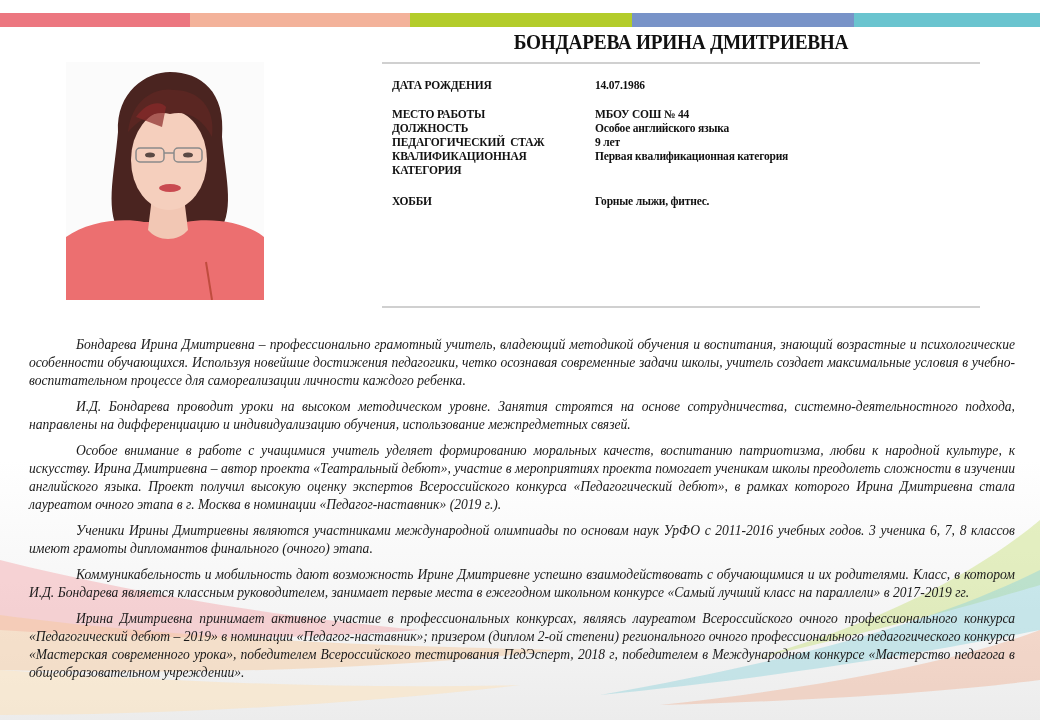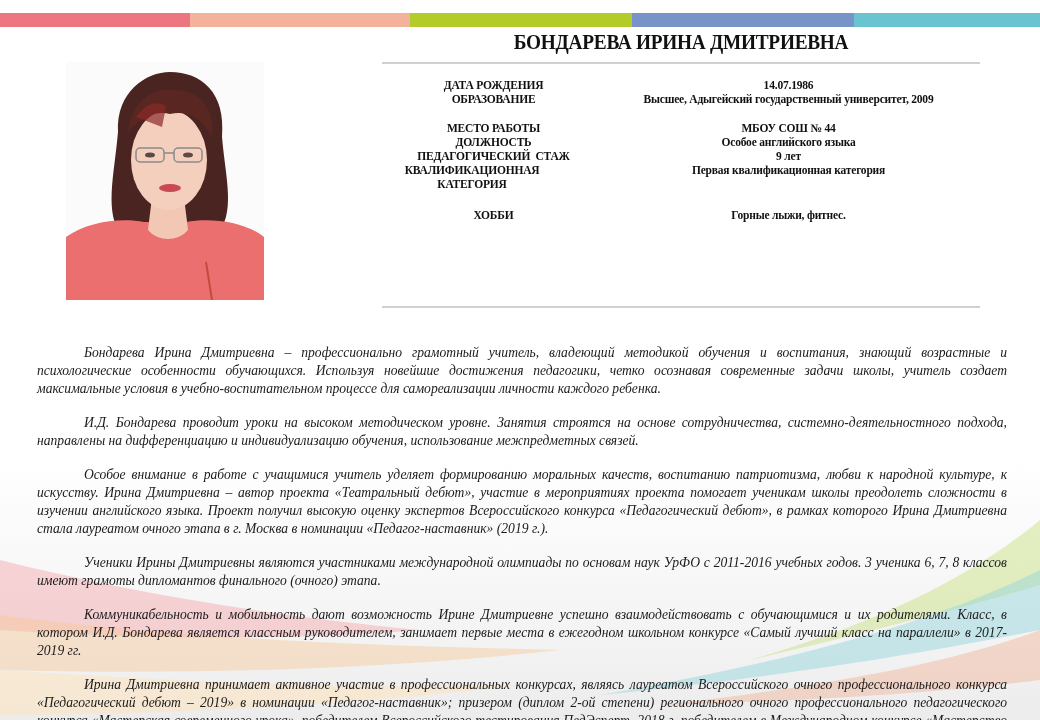--- a/index.html
+++ b/index.html
@@ -32,33 +32,33 @@
     position: absolute; left: 382px; width: 598px; height: 2px;
     background: #d0d0d0; z-index: 2;
   }
   .photo {
     position: absolute; left: 66px; top: 62px; width: 198px; height: 238px;
     background: #fafafa; overflow: hidden; z-index: 2;
   }
   .info {
     position: absolute; left: 392px; top: 78px; width: 590px; z-index: 2;
     font-family: "Liberation Serif", serif; font-weight: bold;
-    font-size: 11.5px; line-height: 14px; text-align: center;
+    font-size: 11.5px; line-height: 14px;
   }
   .info-row { display: flex; }
   .info-row .lbl { width: 203px; flex: none; text-transform: uppercase; letter-spacing: -0.2px; }
   .info-row .val { flex: 1; letter-spacing: -0.2px; }
   .gap { height: 15px; }
 
   .body-text {
     position: absolute; left: 21px; top: 328px; width: 1002px; z-index: 2;
     font-family: "Liberation Serif", serif; font-style: italic;
     font-size: 13.6px; line-height: 18px; text-align: justify; color: #1a1a1a;
   }
-  .body-text p { margin: 16px; text-indent: 47px; }
+  .body-text p { margin: 8px; text-indent: 47px; }
 </style>
 </head>
 <body>
 
 <div class="bg-fade"></div>
 <svg class="swoosh" style="left:0;top:520px" width="620" height="200" viewBox="0 0 620 200">
   <path d="M0 40 C 120 70, 260 95, 420 110 C 300 120, 150 120, 0 110 Z" fill="#f4a3a8" opacity="0.45"></path>
   <path d="M0 95 C 150 115, 320 125, 560 130 C 380 150, 180 155, 0 150 Z" fill="#f6c79a" opacity="0.45"></path>
   <path d="M0 150 C 160 160, 330 170, 520 165 C 350 185, 160 195, 0 195 Z" fill="#fde1b8" opacity="0.5"></path>
 </svg>
@@ -105,24 +105,20 @@
 
     <line x1="140" y1="200" x2="146" y2="238" stroke="#c04c3e" stroke-width="2"></line>
   </svg>
 </div>
 
 <div class="info">
   <div class="info-row">
     <span class="lbl">ДАТА РОЖДЕНИЯ</span>
     <span class="val">14.07.1986</span>
   </div>
-  <div class="info-row">
-    <span class="lbl">ОБРАЗОВАНИЕ</span>
-    <span class="val">Высшее, Адыгейский государственный университет, 2009</span>
-  </div>
   <div class="gap"></div>
   <div class="info-row">
     <span class="lbl">МЕСТО РАБОТЫ</span>
     <span class="val">МБОУ СОШ № 44</span>
   </div>
   <div class="info-row">
     <span class="lbl">ДОЛЖНОСТЬ</span>
     <span class="val">Особое английского языка</span>
   </div>
   <div class="info-row">

